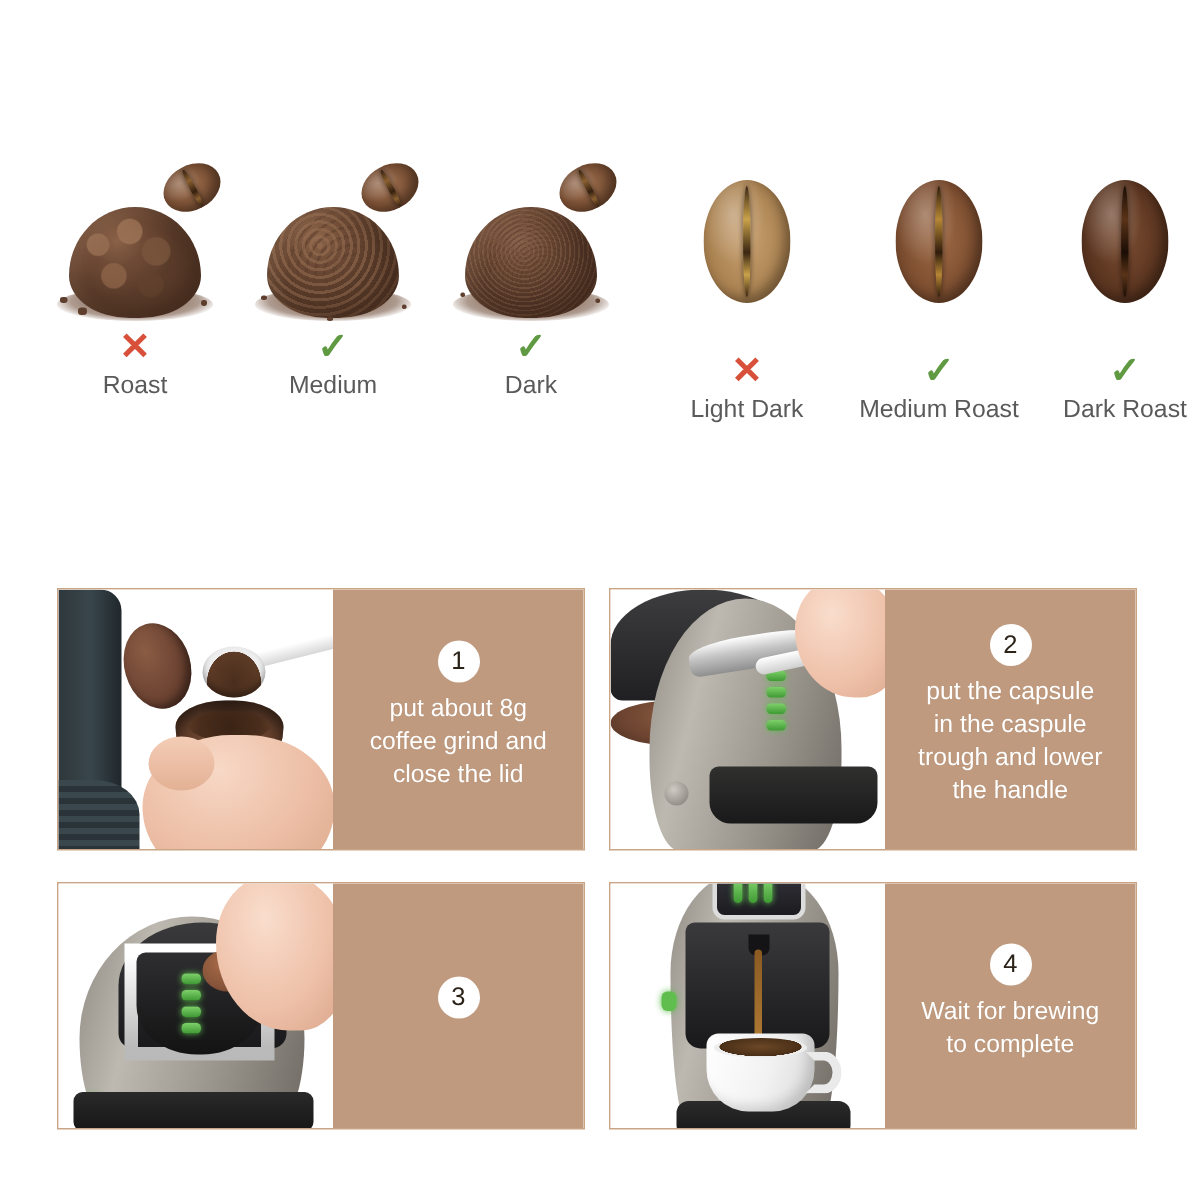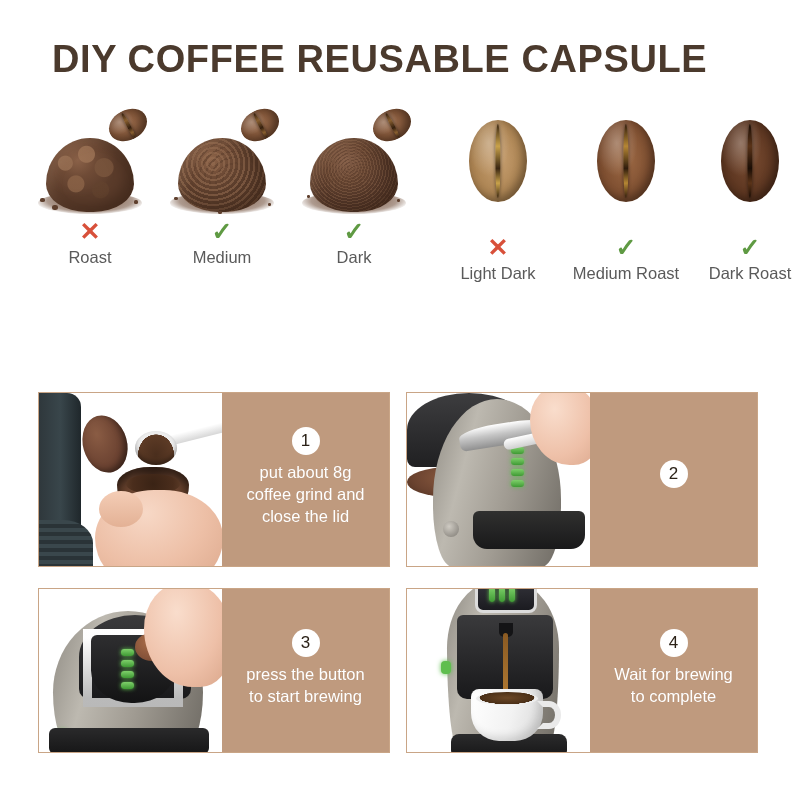--- a/index.html
+++ b/index.html
@@ -356,21 +356,20 @@
   .p4-greenled { position:absolute; left:34px; top:72px; width:10px; height:13px;
     border-radius:4px; background:#5fbe4e; box-shadow:0 0 5px #5fbe4e; }
   .p4-base { position:absolute; left:44px; bottom:-6px; width:116px; height:24px;
     background: linear-gradient(to bottom,#2b2b2c,#161617); border-radius:8px; }
 </style>
 </head>
 <body>
 
 <div class="page">
 
-  <h1 class="main-title">DIY COFFEE REUSABLE CAPSULE</h1>
 
   <div class="specimens">
 
     <div class="spec" style="left:0px;">
       <div class="spec-art">
         <div class="mound coarse">
           <div class="spread"></div>
             <div class="heap"></div>
           <span class="crumb" style="width:5px;height:4px;left:2px;bottom:10px;"></span>
           <span class="crumb" style="width:4px;height:4px;left:96px;bottom:8px;"></span>
@@ -471,20 +470,24 @@
           <span class="led"></span>
         </div>
         <div class="mach-dark p2-tray"></div>
         <div class="p2-trough"></div>
         <div class="p2-btn"></div>
         <div class="p2-spoon"></div>
         <div class="p2-hand"></div>
       </div>
       <div class="caption">
         <div class="badge">2</div>
+        <div class="cap-text">put the capsule
+in the caspule
+trough and lower
+the handle</div>
       </div>
     </div>
 
     <div class="step s3">
       <div class="photo">
         <div class="mach-body p3-body"></div>
         <div class="mach-dark p3-dark"></div>
         <div class="p3-u"></div>
         <div class="p3-u-in"></div>
         <div class="leds p3-leds">
@@ -493,22 +496,20 @@
           <span class="led"></span>
           <span class="led"></span>
         </div>
         <div class="p3-caps"></div>
         <div class="p3-greenled"></div>
         <div class="p3-basebar"></div>
         <div class="p3-hand"></div>
       </div>
       <div class="caption">
         <div class="badge">3</div>
-        <div class="cap-text">press the button
-to start brewing</div>
       </div>
     </div>
 
     <div class="step s4">
       <div class="photo">
         <div class="mach-body p4-body"></div>
         <div class="p4-top"></div>
         <div class="leds p4-topleds">
           <span class="led"></span>
           <span class="led"></span>

